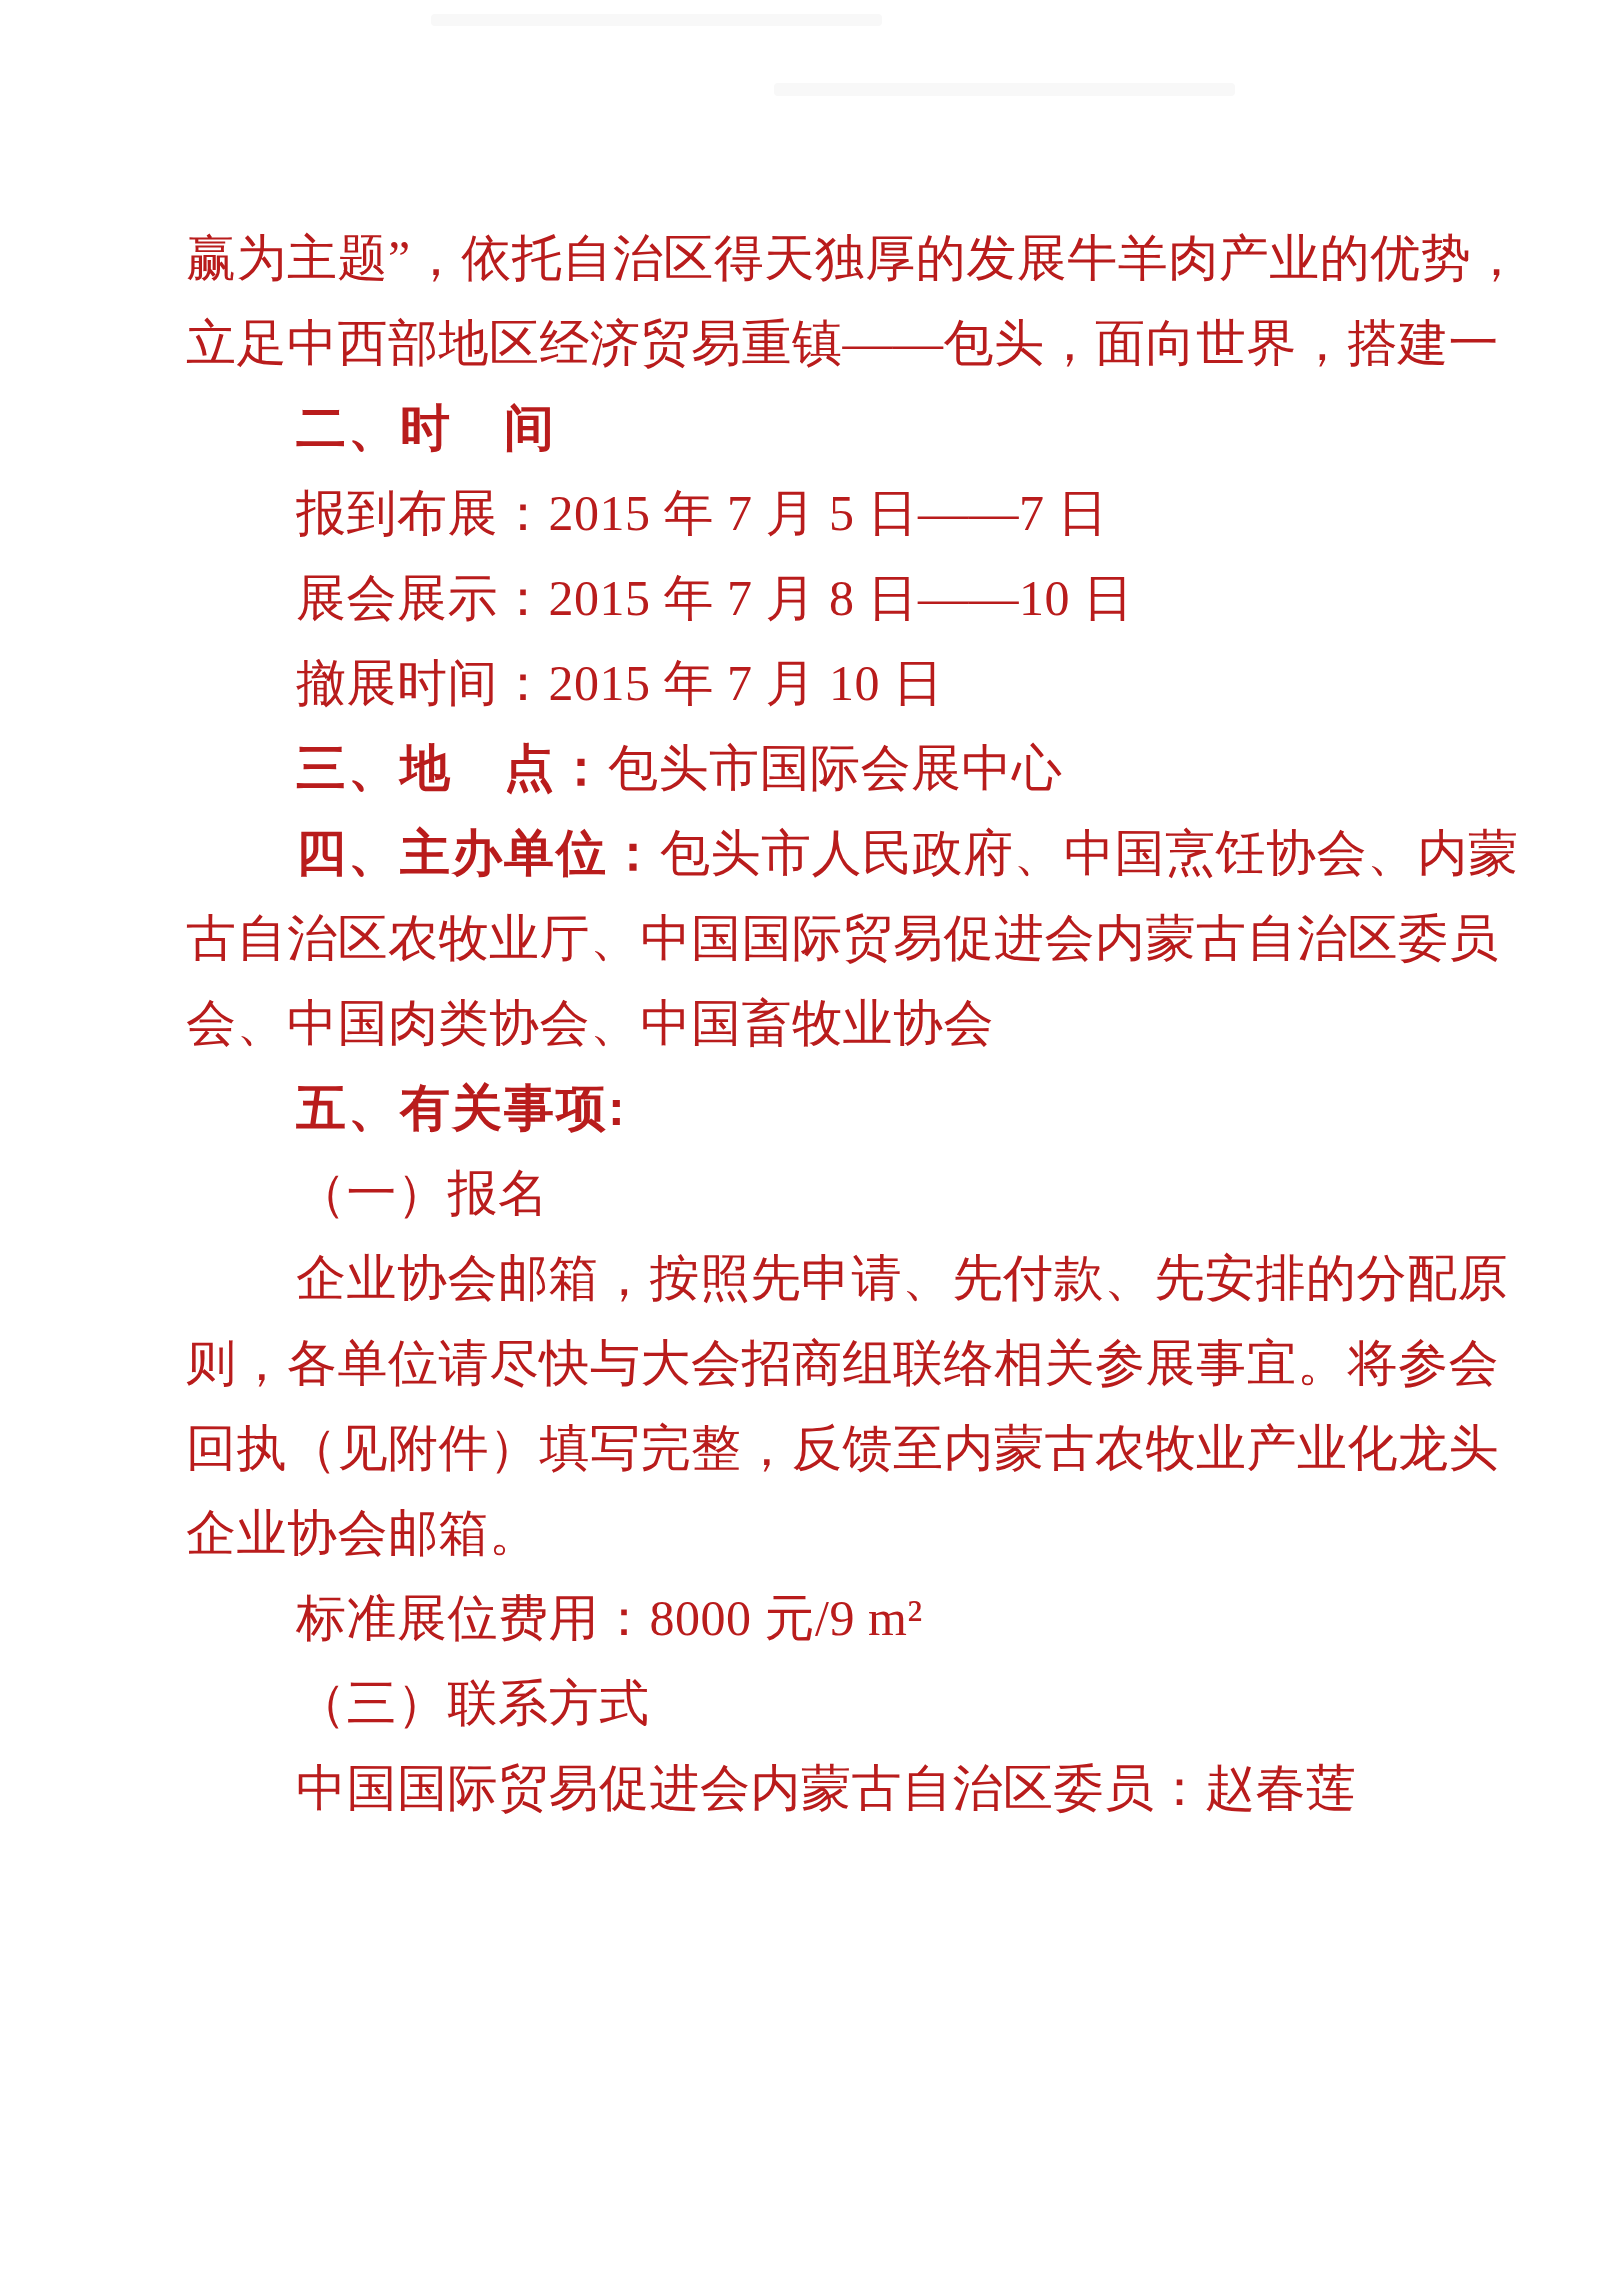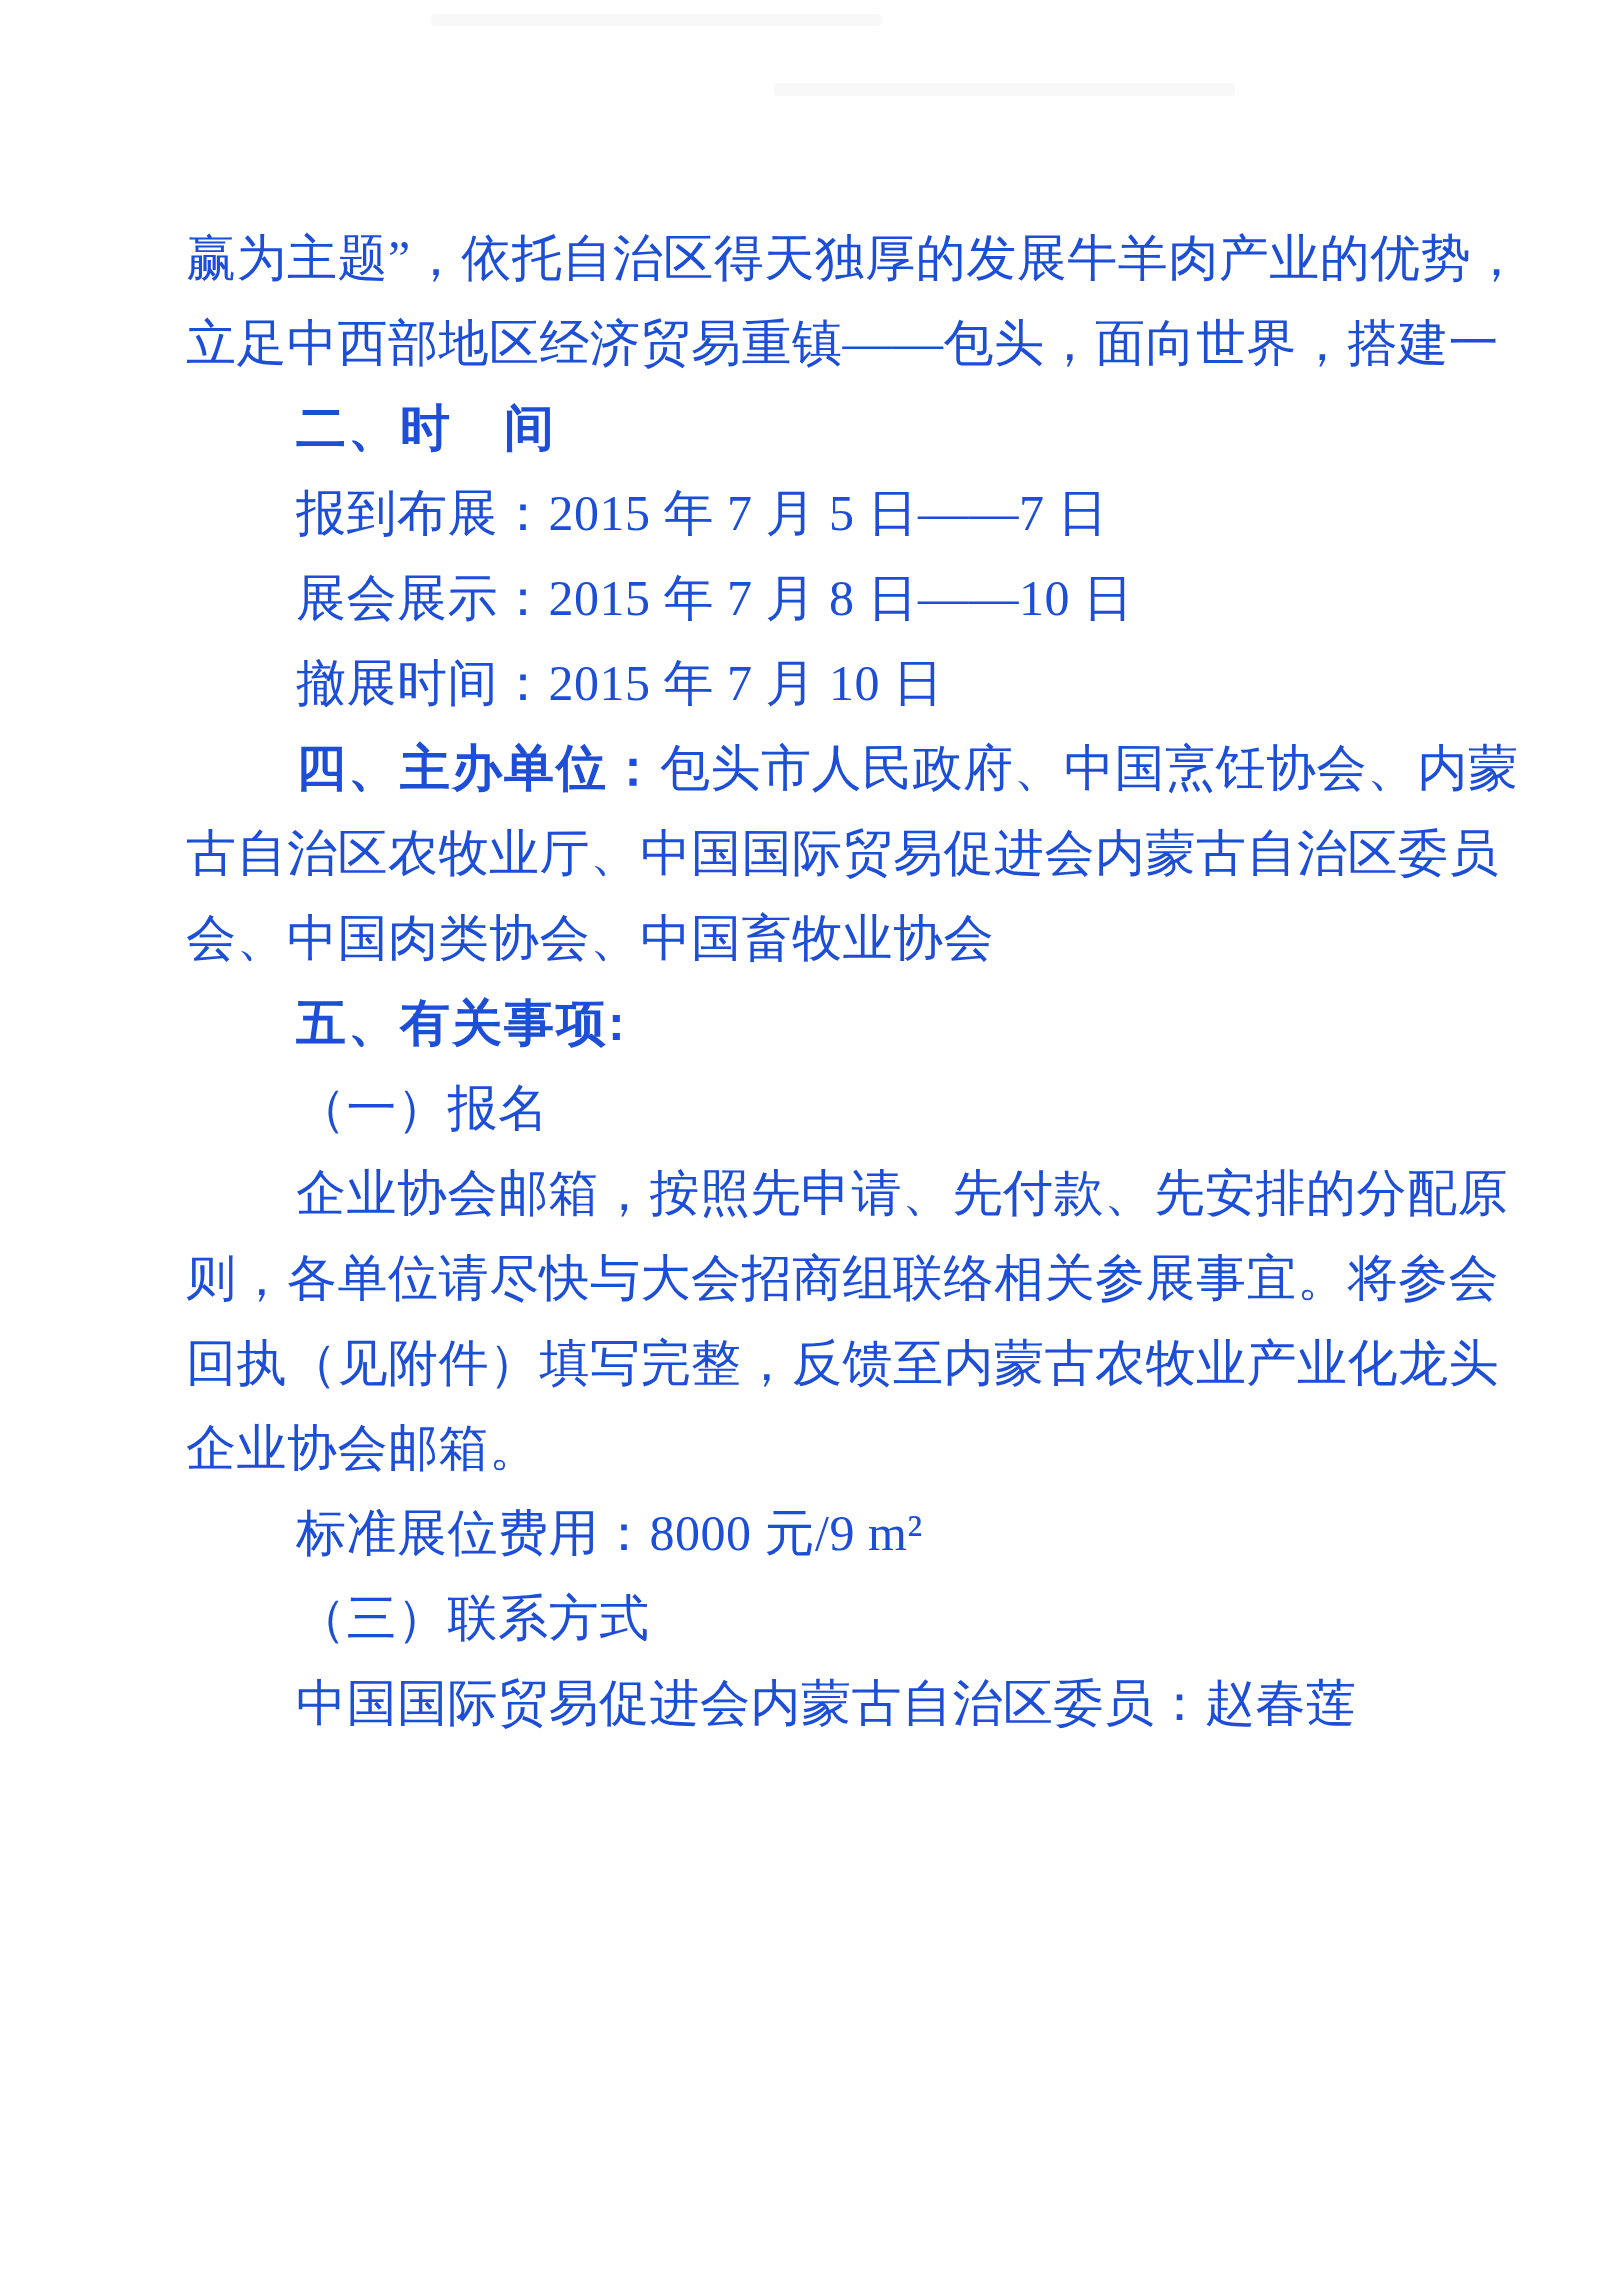--- a/index.html
+++ b/index.html
@@ -7,21 +7,21 @@
     padding: 0;
     background: #ffffff;
   }
   .page {
     position: relative;
     width: 1613px;
     height: 2285px;
     background: #ffffff;
     overflow: hidden;
     font-family: "Liberation Serif", "DejaVu Serif", serif;
-    color: #1d4ed8;
+    color: #b91c1c;
   }
   .artifact {
     position: absolute;
     background: #f8f8f8;
     border-radius: 3.9px;
   }
   .artifact.a1 { left: 431px; top: 13.7px;  width: 451px; height: 12.7px; }
   .artifact.a2 { left: 774px; top: 83px;  width: 461px; height: 12.7px; }
   .content {
     position: absolute;
@@ -53,20 +53,21 @@
 <div class="page">
   <div class="artifact a1"></div>
   <div class="artifact a2"></div>
   <main class="content" id="doc-lines">
       <div class="line"><span class="seg">赢为主题”，依托自治区得天独厚的发展牛羊肉产业的优势，</span></div>
       <div class="line"><span class="seg">立足中西部地区经济贸易重镇——包头，面向世界，搭建一</span></div>
       <div class="line indent"><span class="seg bold">二、时　间</span></div>
       <div class="line indent"><span class="seg">报到布展：2015 年 7 月 5 日——7 日</span></div>
       <div class="line indent"><span class="seg">展会展示：2015 年 7 月 8 日——10 日</span></div>
       <div class="line indent"><span class="seg">撤展时间：2015 年 7 月 10 日</span></div>
+      <div class="line indent"><span class="seg bold">三、地　点：</span><span class="seg">包头市国际会展中心</span></div>
       <div class="line indent"><span class="seg bold">四、主办单位：</span><span class="seg">包头市人民政府、中国烹饪协会、内蒙</span></div>
       <div class="line"><span class="seg">古自治区农牧业厅、中国国际贸易促进会内蒙古自治区委员</span></div>
       <div class="line"><span class="seg">会、中国肉类协会、中国畜牧业协会</span></div>
       <div class="line indent"><span class="seg bold">五、有关事项:</span></div>
       <div class="line indent"><span class="seg">（一）报名</span></div>
       <div class="line indent"><span class="seg">企业协会邮箱，按照先申请、先付款、先安排的分配原</span></div>
       <div class="line"><span class="seg">则，各单位请尽快与大会招商组联络相关参展事宜。将参会</span></div>
       <div class="line"><span class="seg">回执（见附件）填写完整，反馈至内蒙古农牧业产业化龙头</span></div>
       <div class="line"><span class="seg">企业协会邮箱。</span></div>
       <div class="line indent"><span class="seg">标准展位费用：8000 元/9 m²</span></div>

